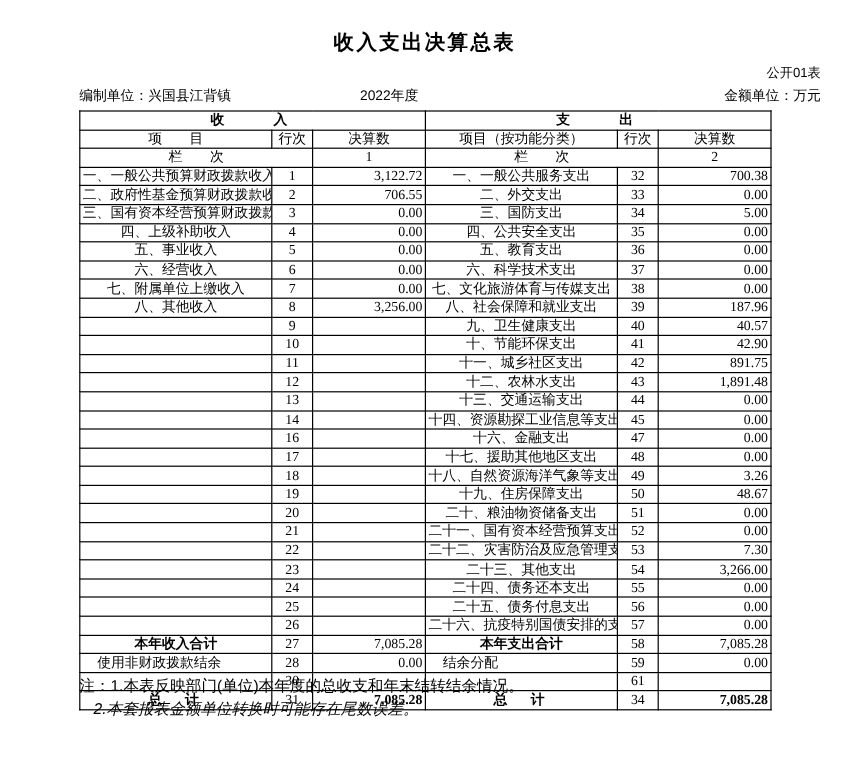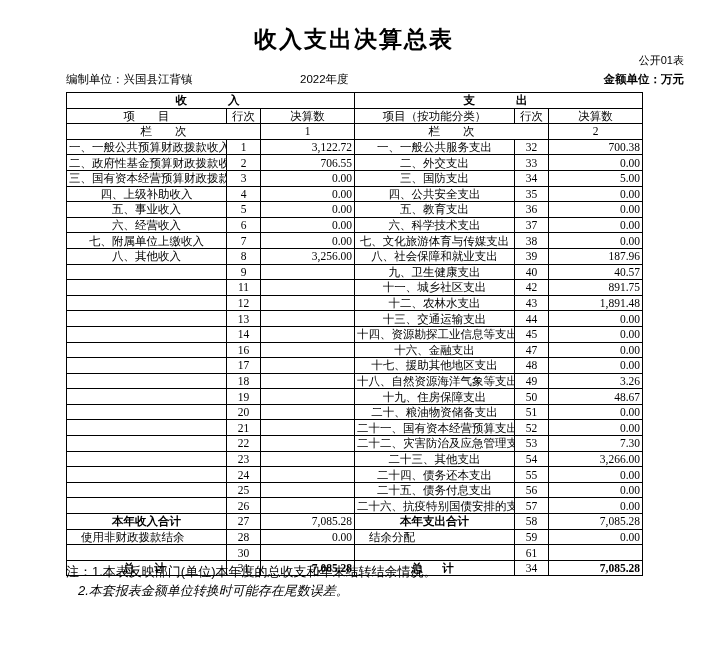--- a/index.html
+++ b/index.html
@@ -6,40 +6,40 @@
   body{
     width:708px;height:645px;
     background:#ffffff;
     font-family:"Liberation Sans","DejaVu Sans",sans-serif;
     color:#000;
     -webkit-font-smoothing:none;
   }
   .page{position:relative;width:708px;height:645px;box-sizing:border-box;}
   .title{
     text-align:center;
-    font-size:23px;
+    font-size:17px;
     font-weight:bold;
     letter-spacing:2px;
     padding-top:24px;
     font-family:"DejaVu Serif","Liberation Serif",serif;
   }
   .form-no{
     position:absolute;
     right:24px;top:53px;
     font-size:11px;
   }
   .meta{
     position:absolute;
     left:0;right:0;top:72px;
     font-size:11.5px;
     height:16px;
   }
   .meta .m1{position:absolute;left:66px;}
   .meta .m2{position:absolute;left:300px;}
-  .meta .m3{position:absolute;right:24px;font-weight:bold;}
+  .meta .m3{position:absolute;right:24px;}
   table{
     position:absolute;
     left:66px;top:92px;
     border-collapse:collapse;
     table-layout:fixed;
     width:576px;
     font-size:11.5px;
   }
   td{
     border:1px solid #000;
@@ -177,20 +177,28 @@
         <tr>
           <td class="lbl"></td>
           <td class="idx">9</td>
           <td class="num"></td>
           <td class="lbl">九、卫生健康支出</td>
           <td class="idx">40</td>
           <td class="num">40.57</td>
         </tr>
         <tr>
           <td class="lbl"></td>
+          <td class="idx">10</td>
+          <td class="num"></td>
+          <td class="lbl">十、节能环保支出</td>
+          <td class="idx">41</td>
+          <td class="num">42.90</td>
+        </tr>
+        <tr>
+          <td class="lbl"></td>
           <td class="idx">11</td>
           <td class="num"></td>
           <td class="lbl">十一、城乡社区支出</td>
           <td class="idx">42</td>
           <td class="num">891.75</td>
         </tr>
         <tr>
           <td class="lbl"></td>
           <td class="idx">12</td>
           <td class="num"></td>

